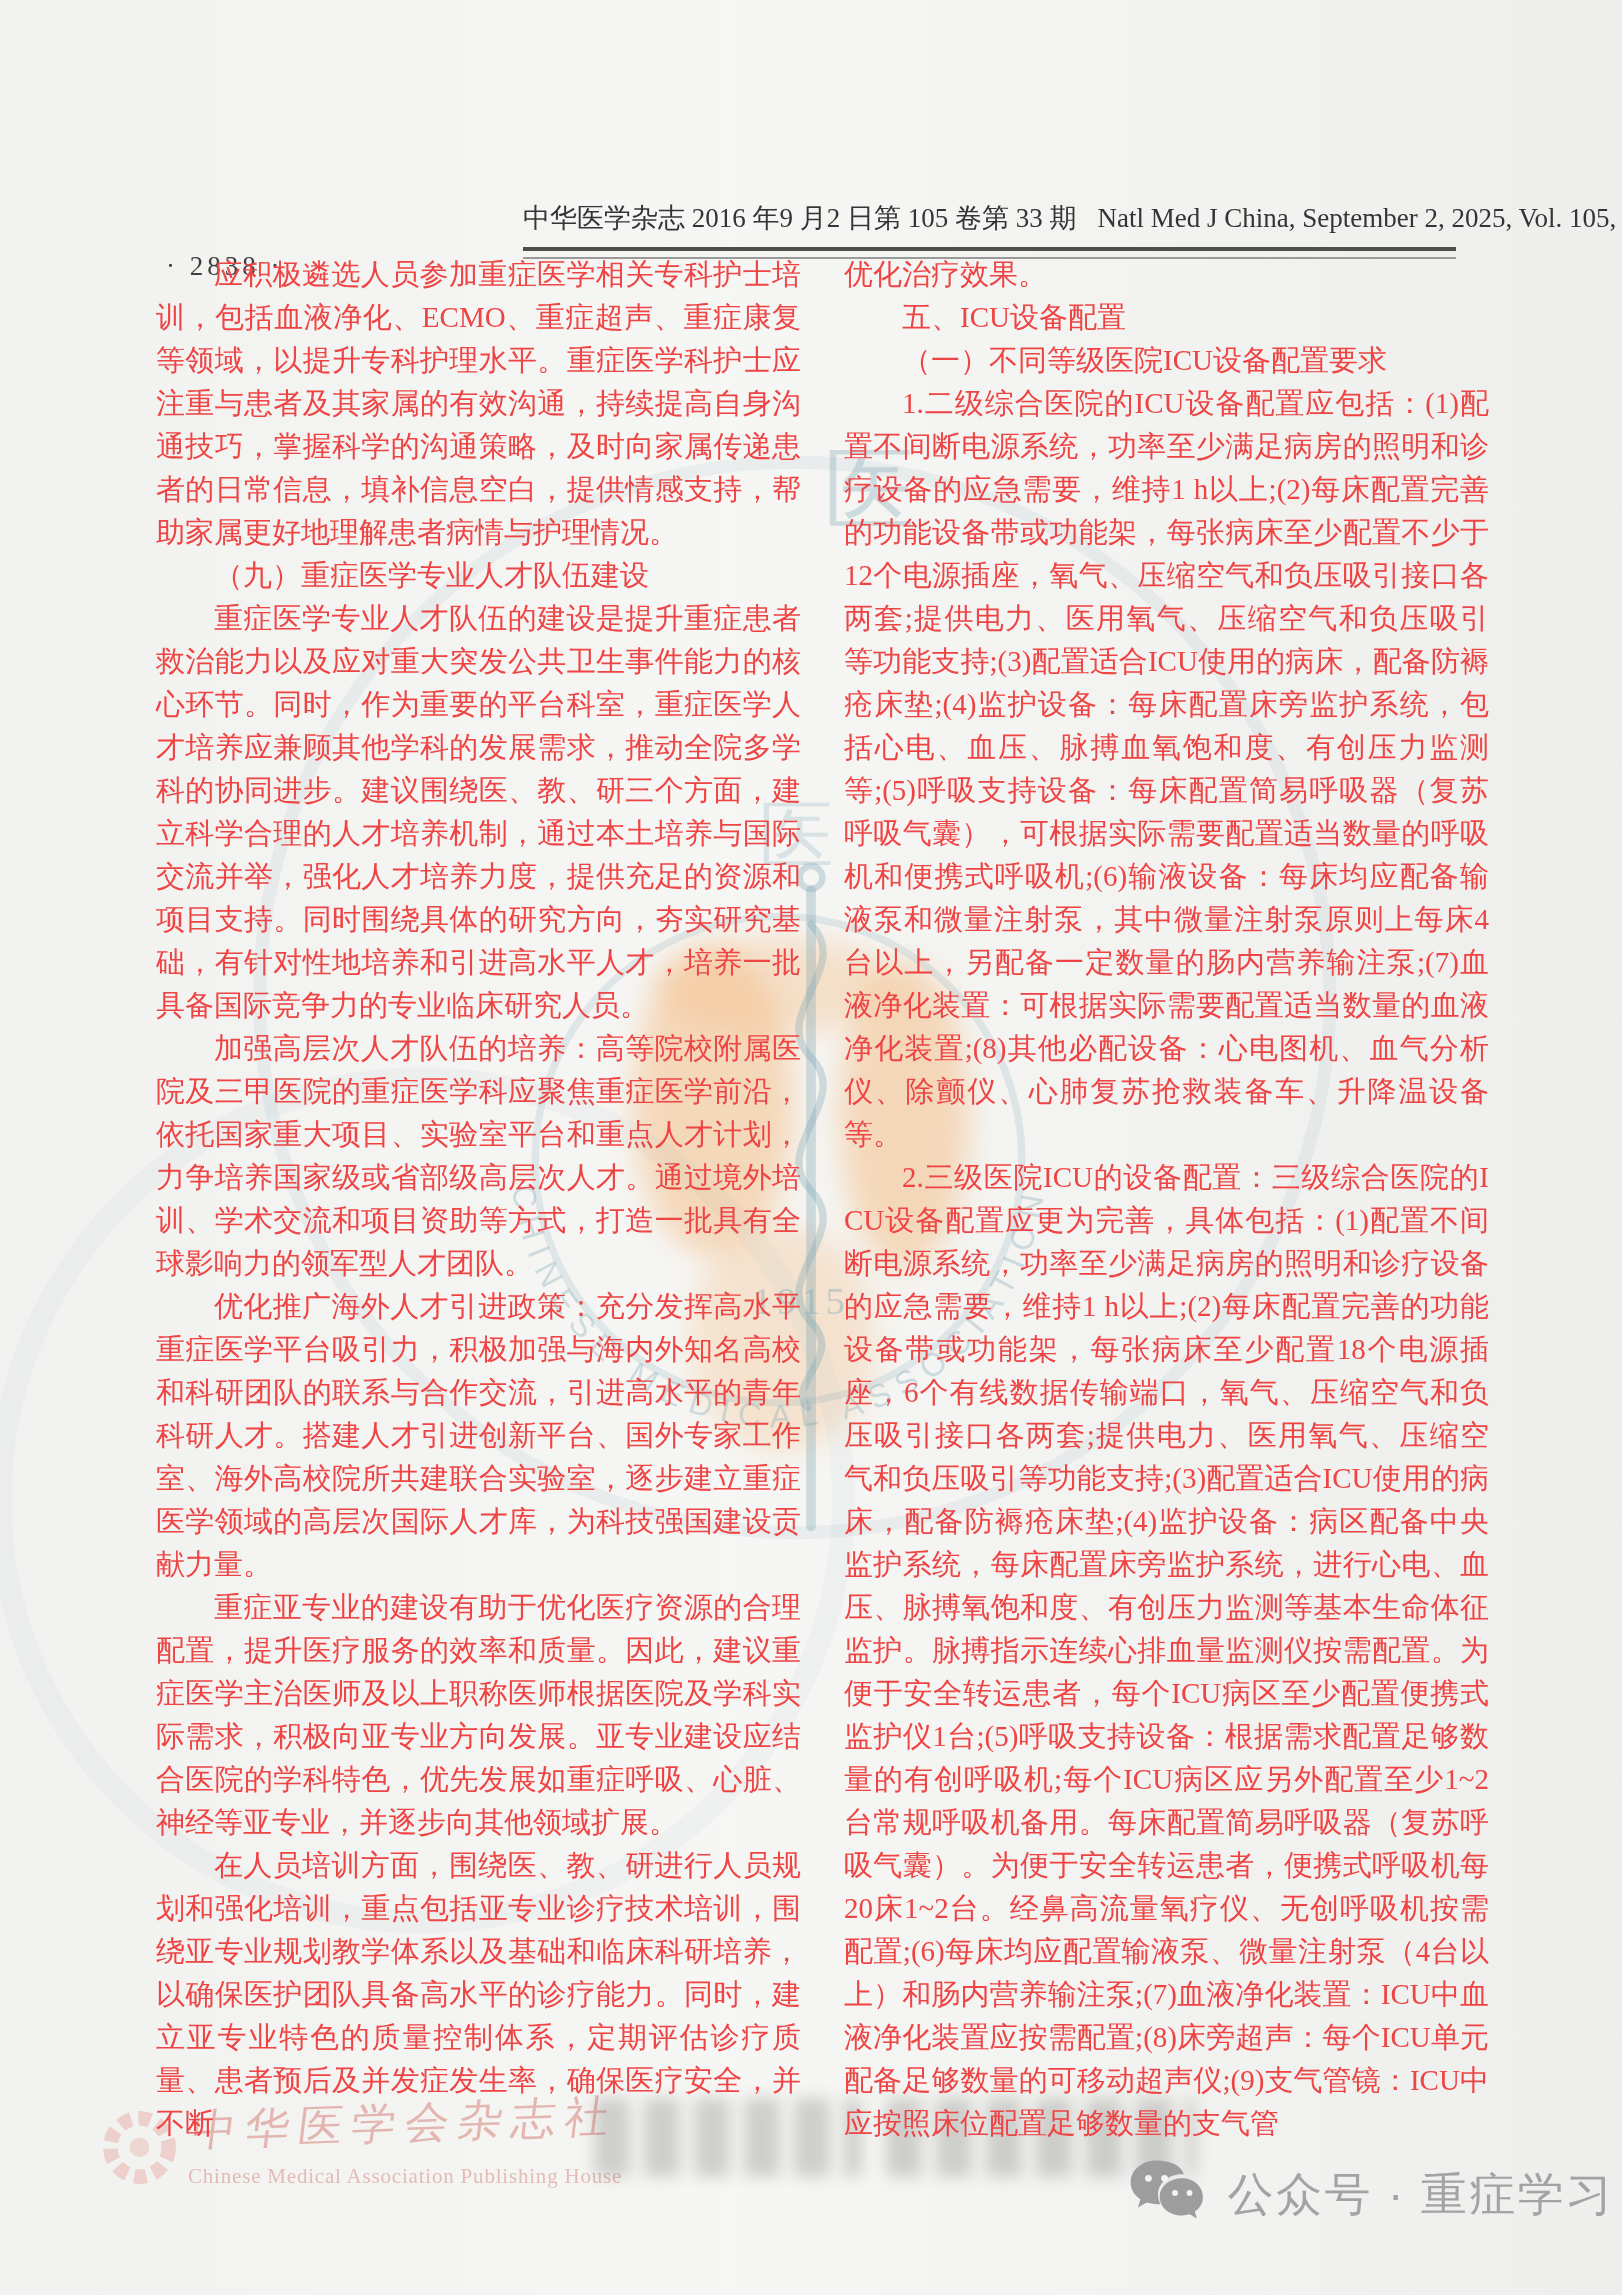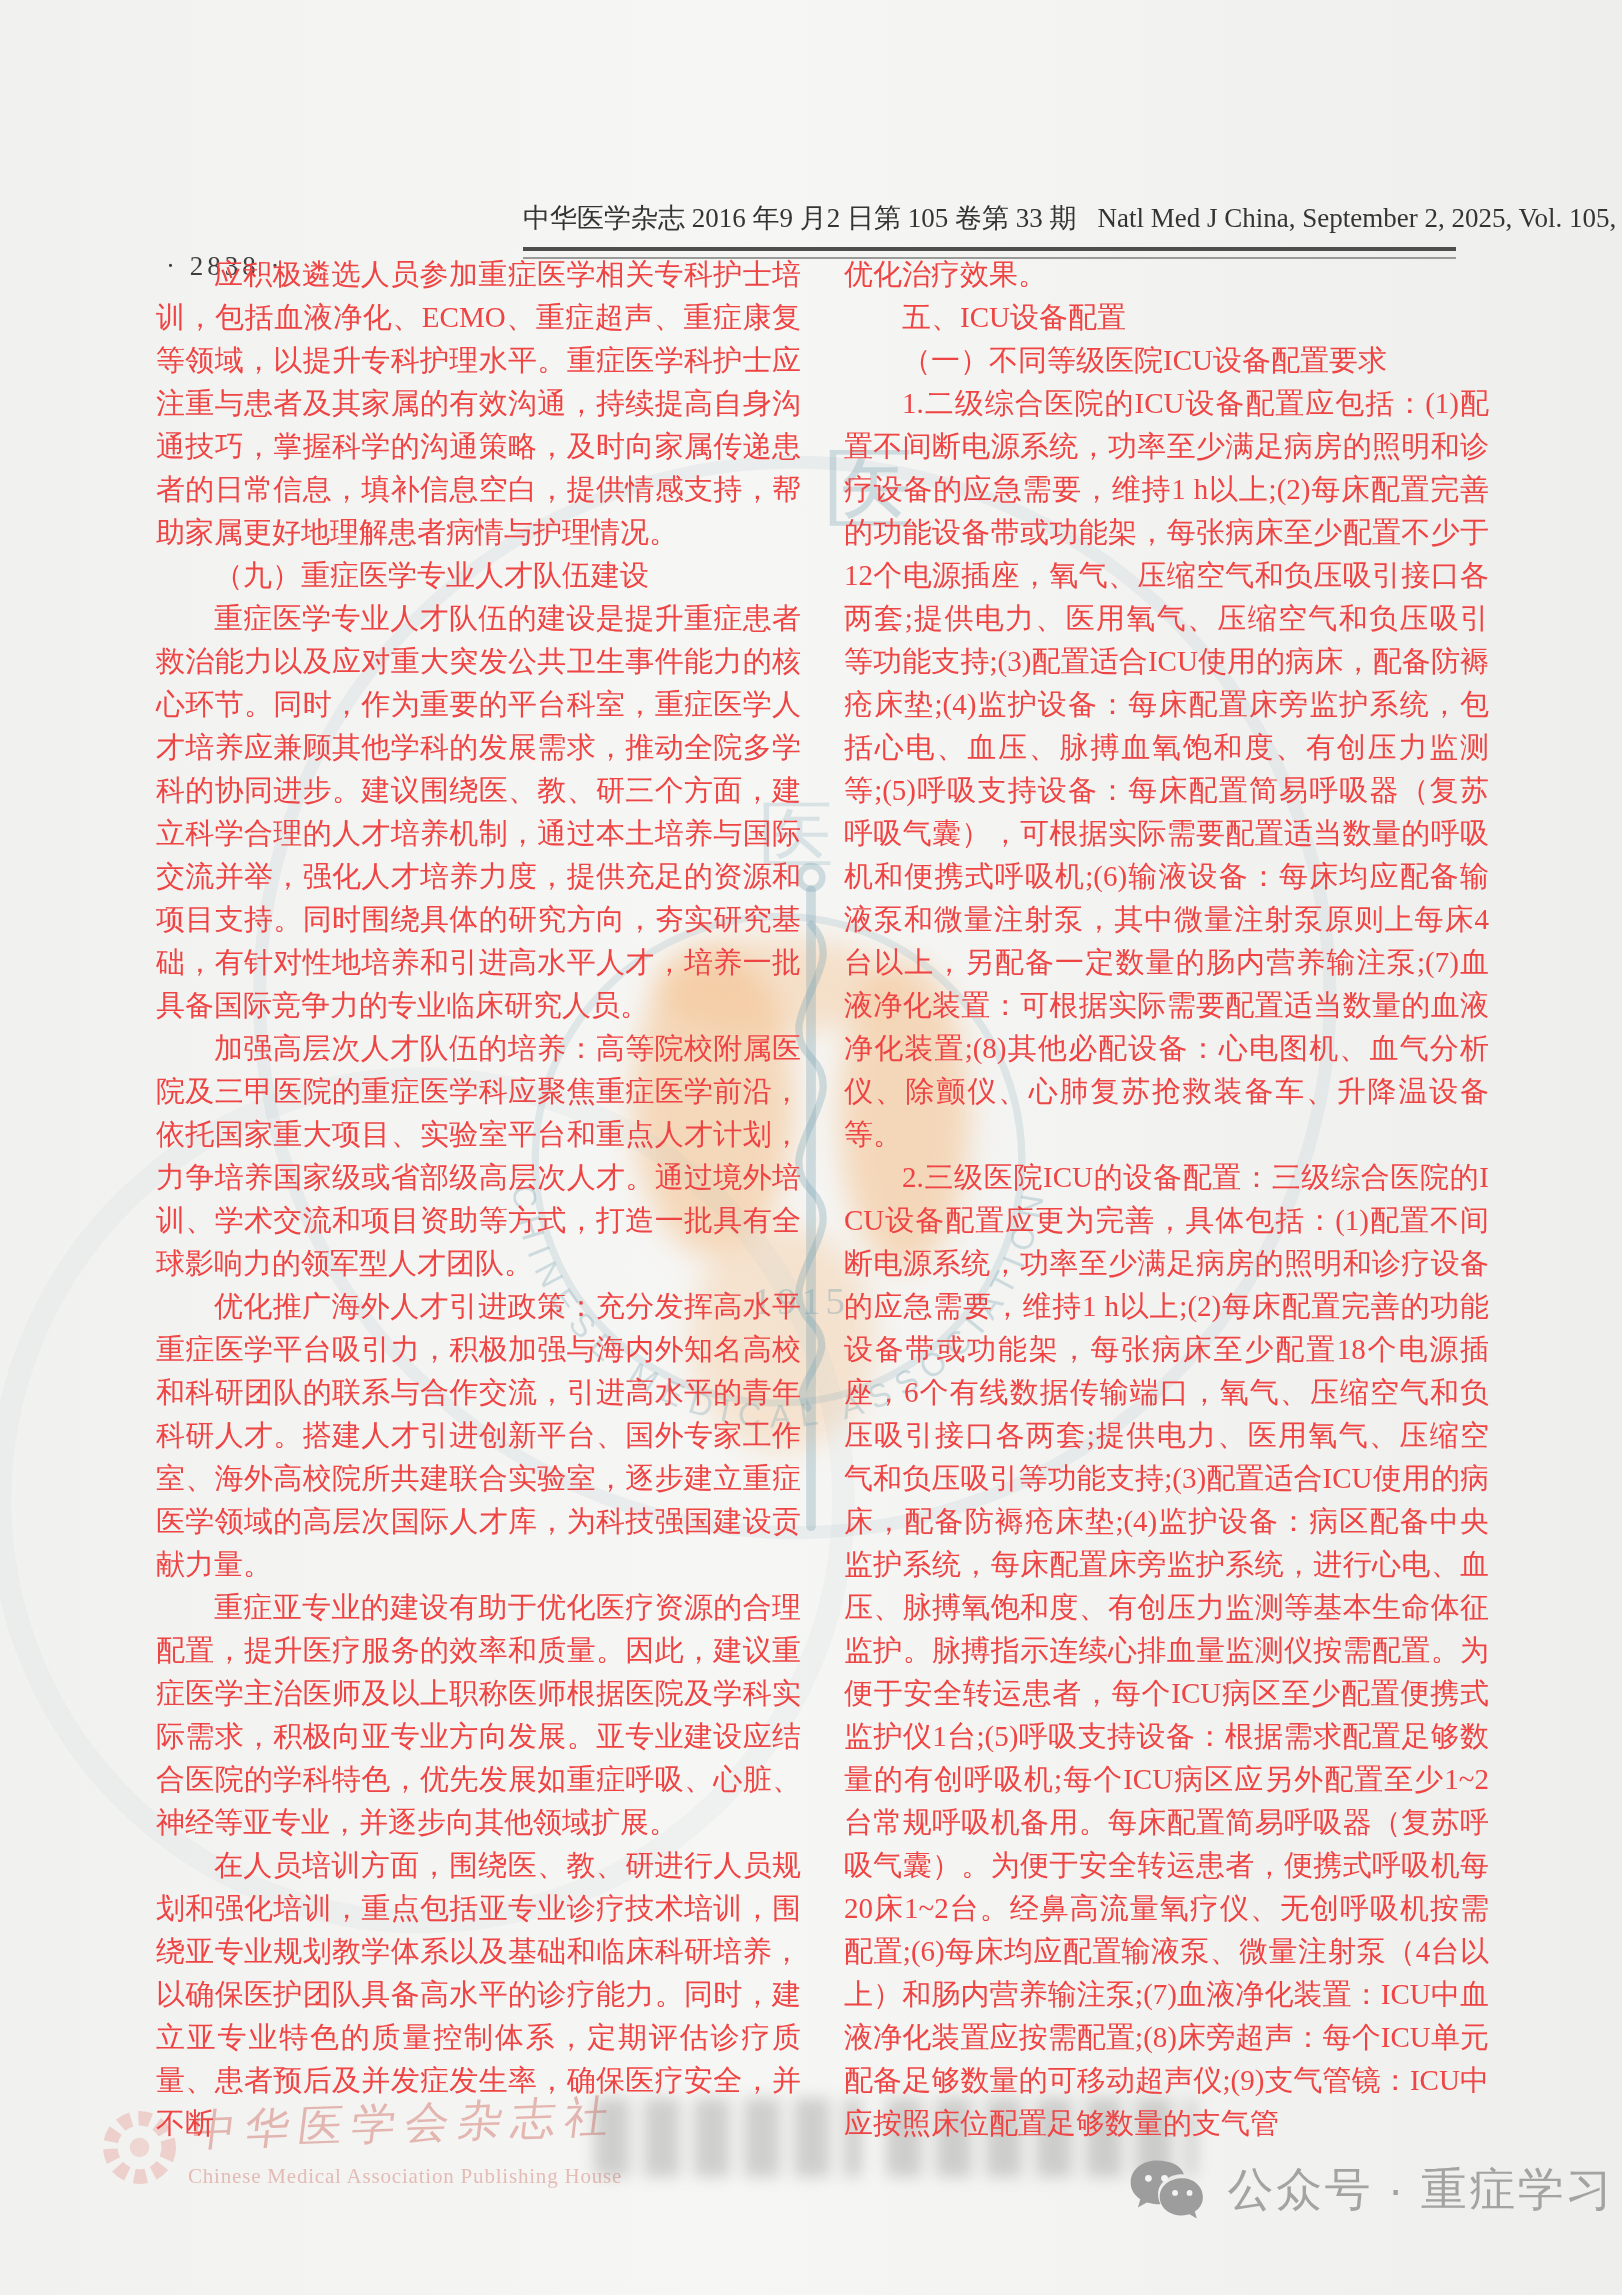--- a/index.html
+++ b/index.html
@@ -66,21 +66,21 @@
     opacity: 0.5;
     border-radius: 6.5px;
     z-index: 2;
   }
   .blur-mark-1 { left: 594px;  width: 268px; }
   .blur-mark-2 { left: 886px; width: 310px; }
 
   
   .footer-badge {
     left: 1129px; top: 2159px;
-    display: flex; align-items: flex-start;
+    display: flex; align-items: center;
     z-index: 4;
   }
   .footer-badge .label {
     margin-left: 14.6px;
     font-family: "Liberation Sans", sans-serif;
     font-size: 46px; color: #a3a3a3; letter-spacing: 2.4px;
     white-space: nowrap;
   }
 </style>
 </head>

